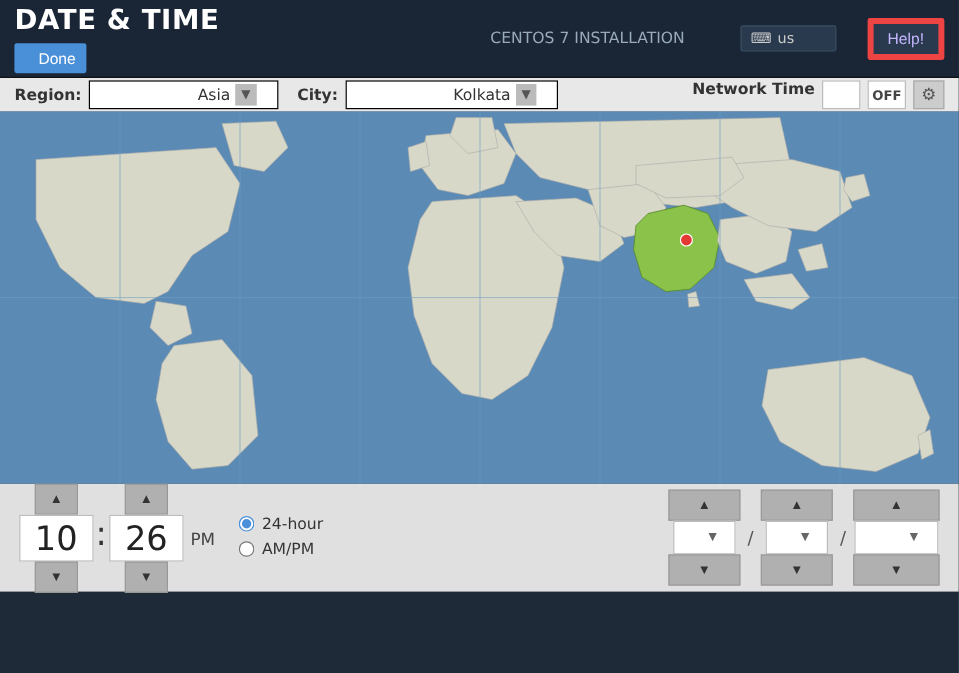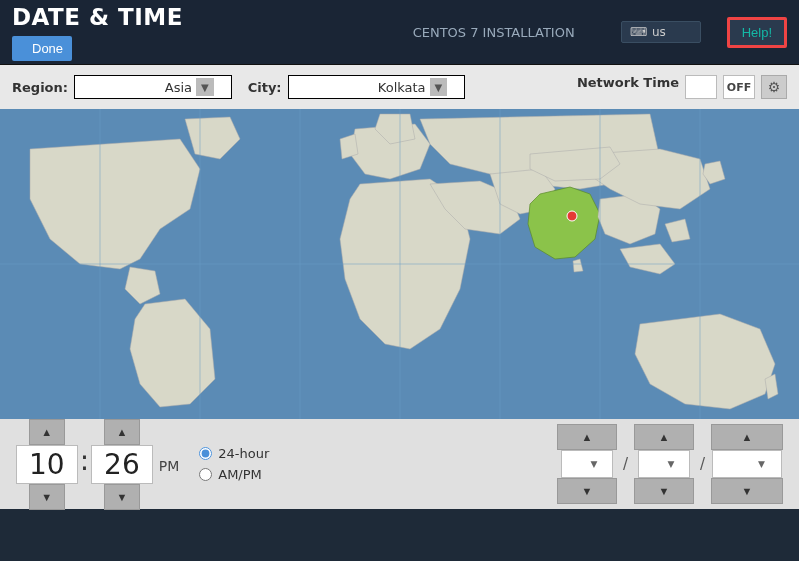--- a/index.html
+++ b/index.html
@@ -62,37 +62,37 @@
       padding: 3px 8px;
       border-radius: 2px;
       gap: 5px;
       color: #ccc;
       font-size: 12px;
       cursor: pointer;
       min-width: 80px;
     }
     #help-button {
       background: #2a3a4e;
-      color: #14b8a6;
-      border: 3px solid #ef4444;
+      color: #c4b5fd;
+      border: 5px solid #ef4444;
       padding: 5px 12px;
       font-size: 13px;
       cursor: pointer;
       border-radius: 2px;
     }
 
     
     #controls-bar {
       background: #e8e8e8;
       color: #333;
       padding: 6px 12px;
       display: flex;
       align-items: center;
       gap: 16px;
-      height: 44px;
+      height: 28px;
     }
     .control-group {
       display: flex;
       align-items: center;
       gap: 6px;
     }
     .control-label {
       font-weight: bold;
       font-size: 13px;
       color: #333;
@@ -223,21 +223,21 @@
       margin-top: 4px;
     }
     #radio-group {
       display: flex;
       flex-direction: column;
       gap: 6px;
       margin-left: 20px;
     }
     .radio-option {
       display: flex;
-      align-items: center;
+      align-items: flex-start;
       gap: 6px;
       cursor: pointer;
       color: #333;
       font-size: 13px;
     }
     .radio-input {
       accent-color: #4a90d9;
       cursor: pointer;
     }
     #date-controls {

